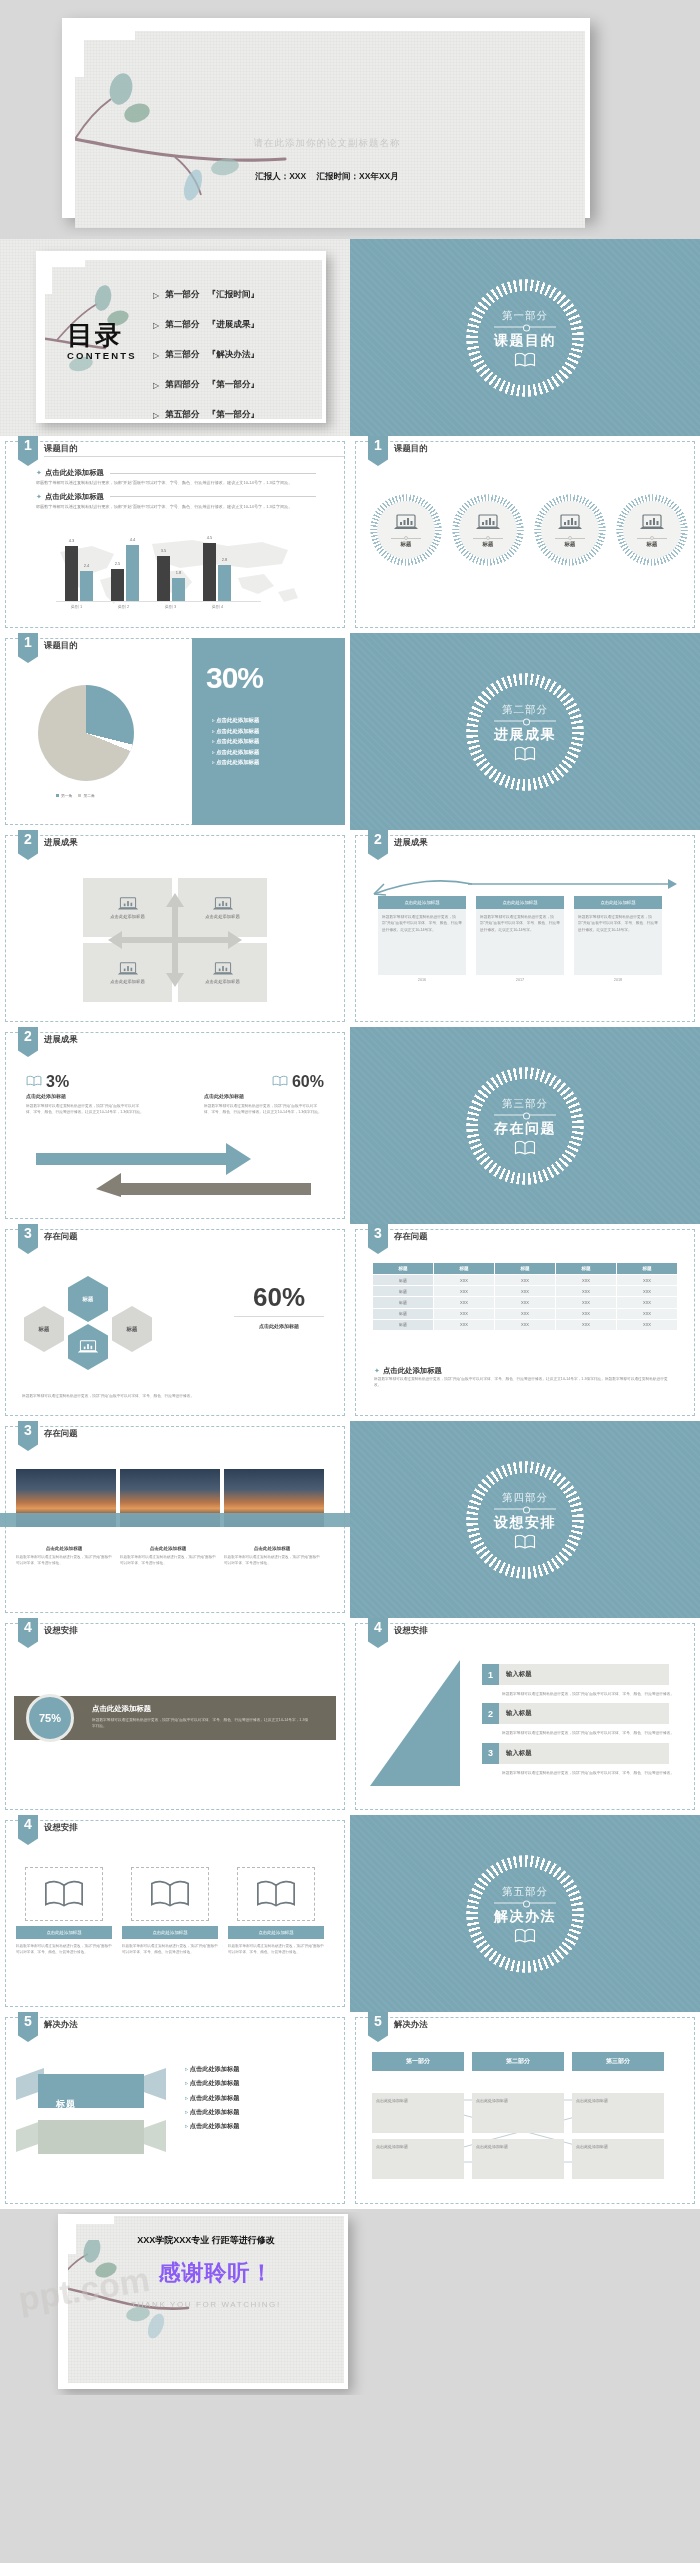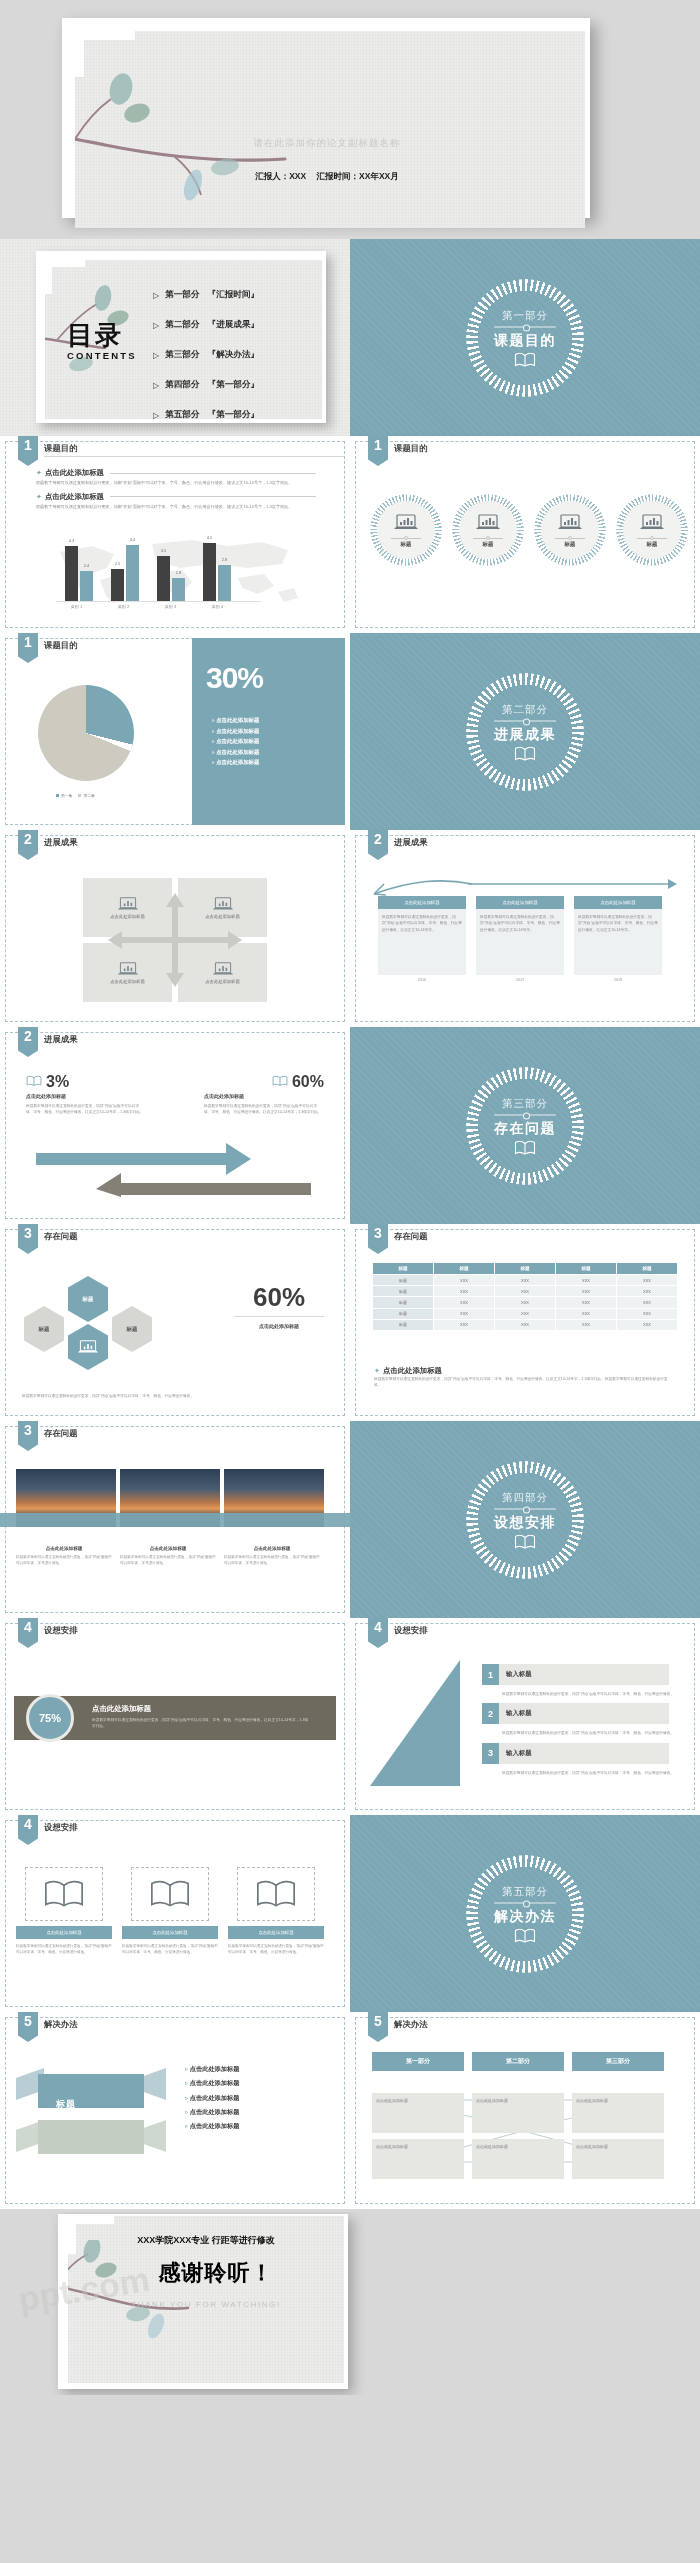--- a/index.html
+++ b/index.html
@@ -128,21 +128,21 @@
 
   .colhdr { background:#7ba7b5; color:#fff; font-size:6px; font-weight:bold; text-align:center; padding:5px 0; }
   .colbody { background:#e6e6e3; font-size:4px; color:#7d7d7d; padding:5px 4px; line-height:1.7; }
 
   
   #endslide { width:700px; height:183px; background:#d8d8d8; position:relative; float:none; overflow:hidden; }
   .end-card { position:absolute; left:58px; top:2px; width:290px; height:175px; background:#fff; box-shadow:5px 5px 12px rgba(0,0,0,.25);}
   .end-inner { position:absolute; left:10px; top:2px; right:4px; bottom:6px; overflow:hidden; }
   .end-frame { position:absolute; left:0; top:0; width:46px; height:38px; border-left:8px solid #fff; border-top:8px solid #fff; z-index:6;}
   .end-school { position:absolute; left:0; right:0; top:18px; text-align:center; font-size:9px; font-weight:bold; color:#111; z-index:5;}
-  .end-thanks { position:absolute; left:0; right:0; top:42px; text-align:center; font-size:22px; font-weight:bold; color:#000000; letter-spacing:1px; z-index:5;margin-left:20px;}
+  .end-thanks { position:absolute; left:0; right:0; top:42px; text-align:center; font-size:22px; font-weight:bold; color:#8b5cf6; letter-spacing:1px; z-index:5;margin-left:20px;}
   .end-en { position:absolute; left:0; right:0; top:84px; text-align:center; font-size:8px; color:#c2c2be; letter-spacing:1.6px; z-index:5;}
   .watermark { position:absolute; left:18px; top:58px; font-size:34px; color:rgba(200,198,192,.45); transform:rotate(-9deg); font-weight:bold; z-index:7; pointer-events:none;}
   .vgap { width:700px; height:3px; background:#d8d8d8; float:left; }
 </style>
 </head>
 <body>
 
 <div class="deck">
 
 <div id="cover">

